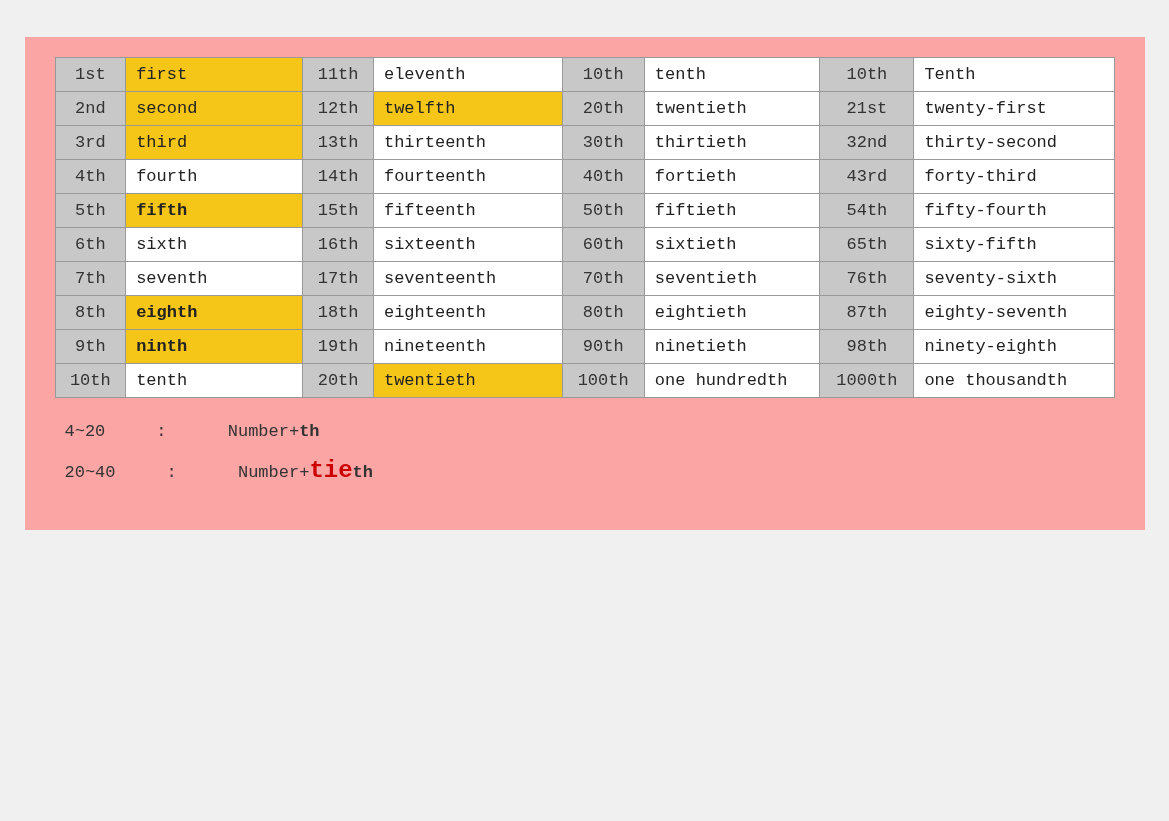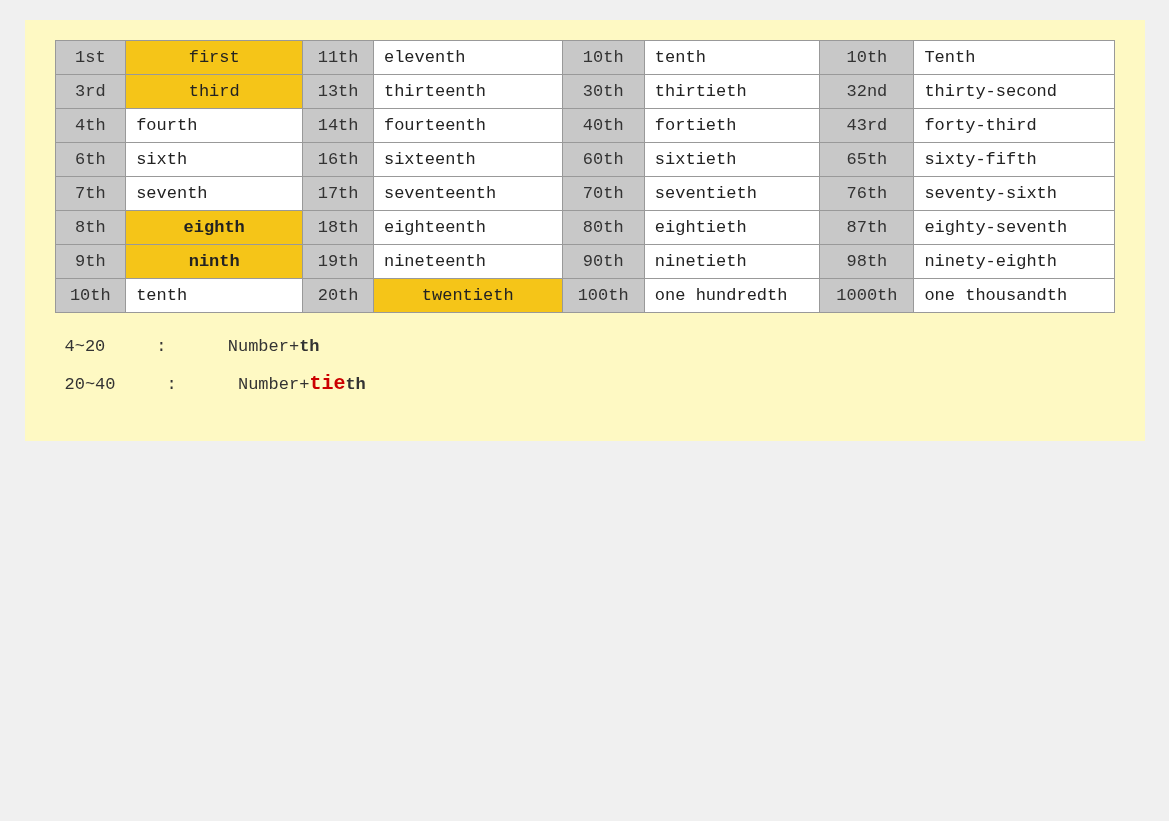--- a/index.html
+++ b/index.html
@@ -4,24 +4,24 @@
   <style>
     * { box-sizing: border-box; margin: 0; padding: 0; }
     body {
       background: #f0f0f0;
       font-family: 'Courier New', Courier, monospace;
       padding: 20px;
       width: 1169px;
       min-height: 821px;
     }
     .page {
-      background: #fef9c3;
+      background: #fca5a5;
       padding: 20px 30px 30px 30px;
       width: 1120px;
-      margin: 0 auto;
+      margin: 17px auto;
     }
     table {
       border-collapse: collapse;
       width: 100%;
       margin-bottom: 24px;
     }
     td {
       border: 1.5px solid #999;
       padding: 7px 10px;
       font-size: 17px;
@@ -34,36 +34,35 @@
       width: 55px;
       text-align: center;
     }
     .word-col {
       background: white;
       color: #222;
       min-width: 130px;
     }
     .highlight-yellow {
       background: #f5c518;
-      text-align: center;
     }
     .footer-text {
       font-family: Liberation Mono, monospace;
       font-size: 17px;
       color: #333;
       margin-bottom: 16px;
       padding-left: 10px;
     }
     .footer-text .bold-th {
       font-weight: bold;
     }
     .footer-row2 .tie {
       color: #cc0000;
       font-weight: bold;
-      font-size: 20px;
+      font-size: 24px;
     }
     .col1 { width: 55px; }
     .col2 { width: 155px; }
     .col3 { width: 55px; }
     .col4 { width: 165px; }
     .col5 { width: 60px; }
     .col6 { width: 140px; }
     .col7 { width: 75px; }
     .col8 { width: 175px; }
   </style>
@@ -87,40 +86,60 @@
           <td class="num-col">1st</td>
           <td class="word-col highlight-yellow">first</td>
           <td class="num-col">11th</td>
           <td class="word-col">eleventh</td>
           <td class="num-col">10th</td>
           <td class="word-col">tenth</td>
           <td class="num-col">10th</td>
           <td class="word-col">Tenth</td>
         </tr>
         <tr>
+          <td class="num-col">2nd</td>
+          <td class="word-col highlight-yellow">second</td>
+          <td class="num-col">12th</td>
+          <td class="word-col highlight-yellow">twelfth</td>
+          <td class="num-col">20th</td>
+          <td class="word-col">twentieth</td>
+          <td class="num-col">21st</td>
+          <td class="word-col">twenty-first</td>
+        </tr>
+        <tr>
           <td class="num-col">3rd</td>
           <td class="word-col highlight-yellow">third</td>
           <td class="num-col">13th</td>
           <td class="word-col">thirteenth</td>
           <td class="num-col">30th</td>
           <td class="word-col">thirtieth</td>
           <td class="num-col">32nd</td>
           <td class="word-col">thirty-second</td>
         </tr>
         <tr>
           <td class="num-col">4th</td>
           <td class="word-col">fourth</td>
           <td class="num-col">14th</td>
           <td class="word-col">fourteenth</td>
           <td class="num-col">40th</td>
           <td class="word-col">fortieth</td>
           <td class="num-col">43rd</td>
           <td class="word-col">forty-third</td>
         </tr>
         <tr>
+          <td class="num-col">5th</td>
+          <td class="word-col highlight-yellow"><b>fifth</b></td>
+          <td class="num-col">15th</td>
+          <td class="word-col">fifteenth</td>
+          <td class="num-col">50th</td>
+          <td class="word-col">fiftieth</td>
+          <td class="num-col">54th</td>
+          <td class="word-col">fifty-fourth</td>
+        </tr>
+        <tr>
           <td class="num-col">6th</td>
           <td class="word-col">sixth</td>
           <td class="num-col">16th</td>
           <td class="word-col">sixteenth</td>
           <td class="num-col">60th</td>
           <td class="word-col">sixtieth</td>
           <td class="num-col">65th</td>
           <td class="word-col">sixty-fifth</td>
         </tr>
         <tr>

